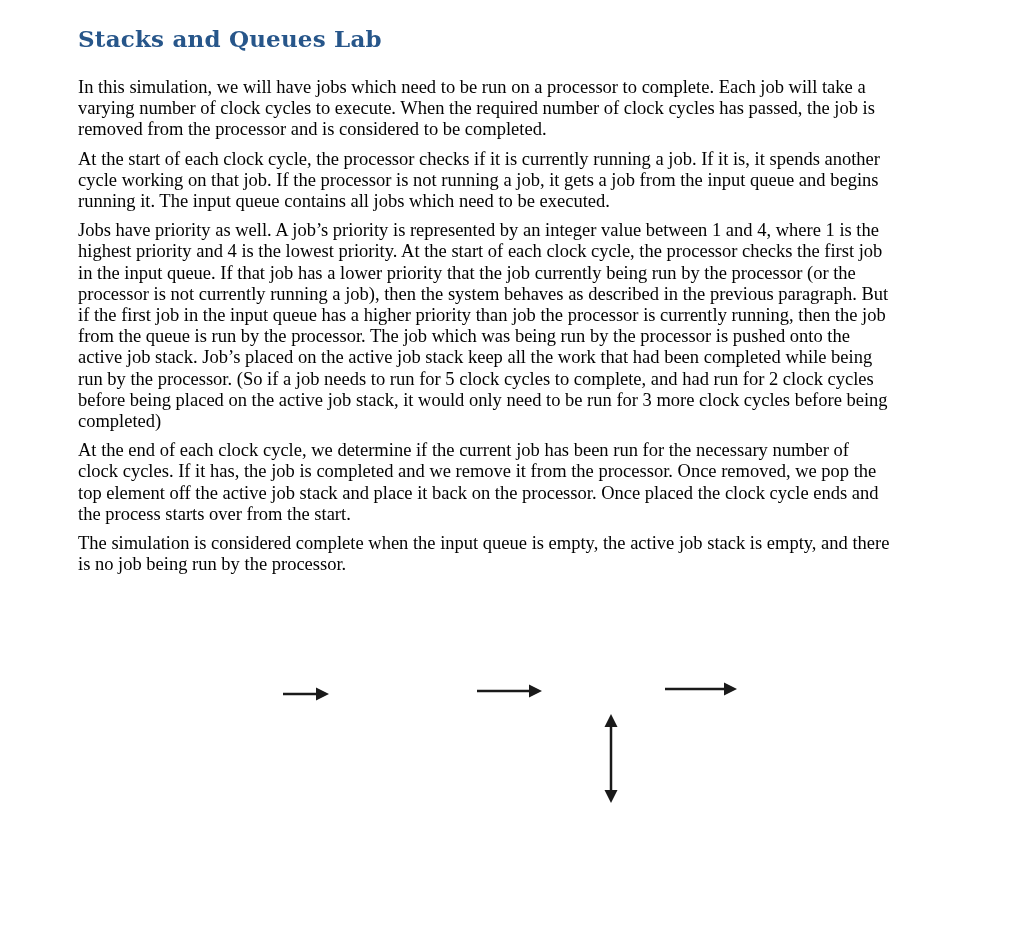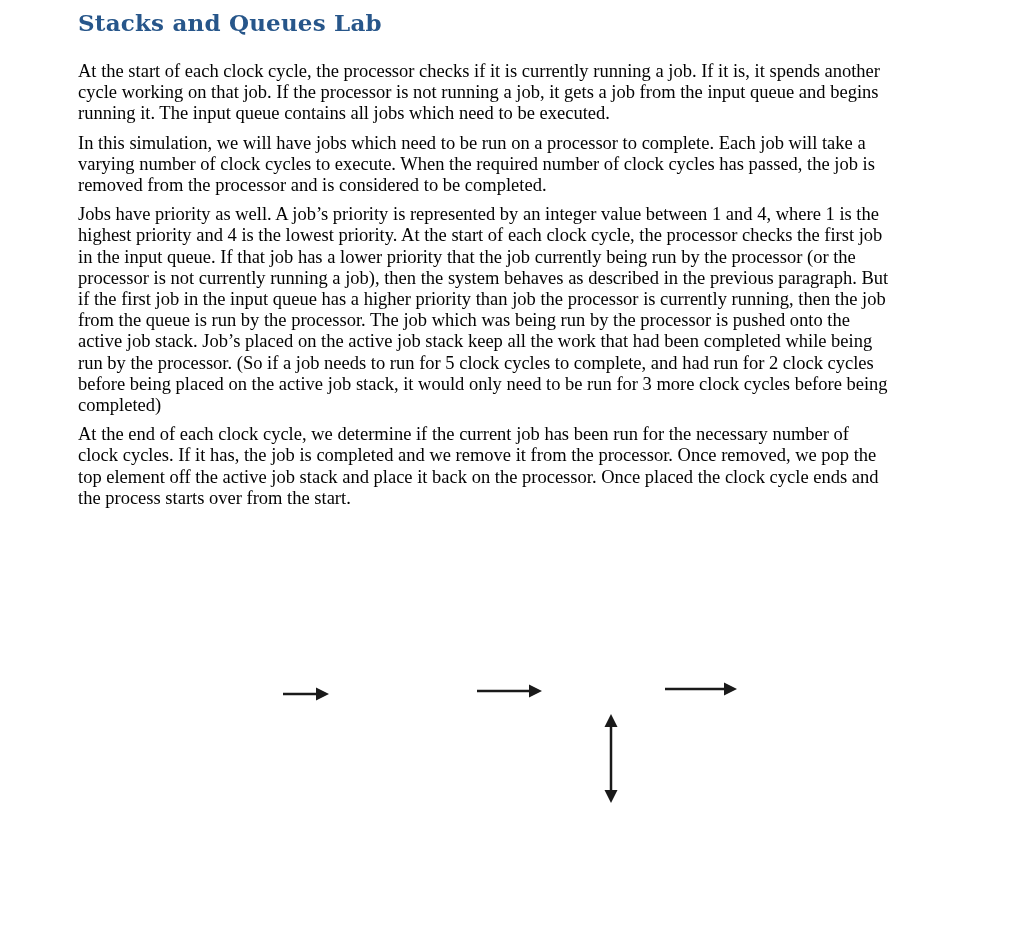--- a/index.html
+++ b/index.html
@@ -12,21 +12,21 @@
     height: 949px;
     position: relative;
     overflow: hidden;
     font-family: "Liberation Serif", serif;
   }
 
   
   .doc {
     position: absolute;
     left: 78px;
-    top: 8px;
+    top: 24px;
     width: 812px;
   }
   .doc h1 {
     font-family: "DejaVu Serif", serif;
     font-weight: bold;
     font-size: 23px;
     line-height: 29px;
     color: #27568A;
     margin: 0 0 24px 0;
     letter-spacing: 0.2px;
@@ -48,24 +48,25 @@
     font-family: "Liberation Sans", sans-serif;
   }
 
   .arrow-layer { position: absolute; left: 0; top: 650px; }
 </style>
 </head>
 <body>
 
 <div class="doc">
   <h1>Stacks and Queues Lab</h1>
+  <p>In this simulation, we will have jobs which need to be run on a processor to complete. Each job will take a varying number of clock cycles to execute. When the required number of clock cycles has passed, the job is removed from the processor and is considered to be completed.</p>
   <p>At the start of each clock cycle, the processor checks if it is currently running a job. If it is, it spends another cycle working on that job. If the processor is not running a job, it gets a job from the input queue and begins running it. The input queue contains all jobs which need to be executed.</p>
-  <p>In this simulation, we will have jobs which need to be run on a processor to complete. Each job will take a varying number of clock cycles to execute. When the required number of clock cycles has passed, the job is removed from the processor and is considered to be completed.</p>
   <p>Jobs have priority as well. A job’s priority is represented by an integer value between 1 and 4, where 1 is the highest priority and 4 is the lowest priority. At the start of each clock cycle, the processor checks the first job in the input queue. If that job has a lower priority that the job currently being run by the processor (or the processor is not currently running a job), then the system behaves as described in the previous paragraph. But if the first job in the input queue has a higher priority than job the processor is currently running, then the job from the queue is run by the processor. The job which was being run by the processor is pushed onto the active job stack. Job’s placed on the active job stack keep all the work that had been completed while being run by the processor. (So if a job needs to run for 5 clock cycles to complete, and had run for 2 clock cycles before being placed on the active job stack, it would only need to be run for 3 more clock cycles before being completed)</p>
   <p>At the end of each clock cycle, we determine if the current job has been run for the necessary number of clock cycles. If it has, the job is completed and we remove it from the processor. Once removed, we pop the top element off the active job stack and place it back on the processor. Once placed the clock cycle ends and the process starts over from the start.</p>
+  <p>The simulation is considered complete when the input queue is empty, the active job stack is empty, and there is no job being run by the processor.</p>
 </div>
 
 <div class="diagram">
 
   <svg class="arrow-layer" width="1024" height="299" viewBox="0 0 1024 299" style="left:0; top:0;">
 
     <g>
       <line x1="283" y1="44" x2="317" y2="44" stroke="#1a1a1a" stroke-width="2.5"></line>
       <polygon points="316,37.5 329,44 316,50.5" fill="#1a1a1a"></polygon>
     </g>

